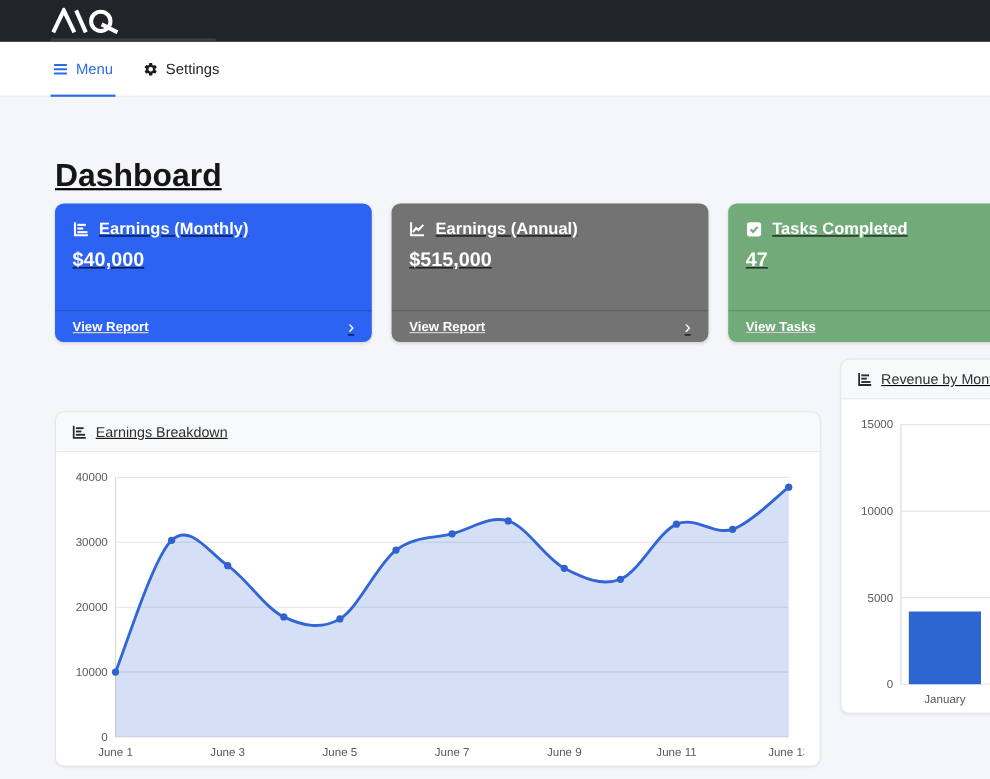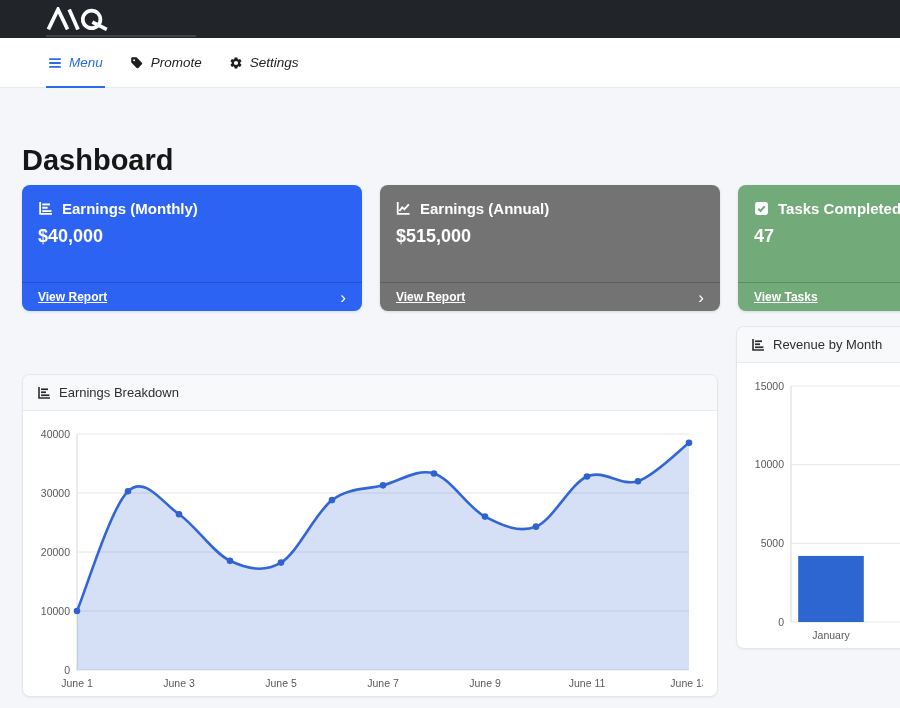--- a/index.html
+++ b/index.html
@@ -19,43 +19,43 @@
   .logo { margin-left: 46px; display: block; }
   .logo-underline {
     position: absolute; left: 46px; top: 35px;
     width: 150px; height: 2px; background: #3e4147;
   }
   
   .mainnav {
     height: 50px; background: #ffffff;
     border-bottom: 1px solid #e9ebef;
     display: flex; align-items: stretch;
-    padding-left: 48px; gap: 27px; font-style: italic;
+    padding-left: 48px; gap: 27px;
   }
   .nav-item {
     display: flex; align-items: center; gap: 7px;
     font-size: 13.5px; color: #212529; text-decoration: none;
     position: relative; cursor: pointer;
   }
   .nav-item svg { display: block; }
   .nav-item.active { color: #2b6ce6; }
   .nav-item.active::after {
     content: ""; position: absolute; left: -2px; right: -2px; bottom: -1px;
     height: 2px; background: #2b6ce6;
   }
   
-  .content { padding-left: 22px; }
+  .content { padding-left: 50px; text-decoration: underline; }
   h1.page-title {
     margin: 56px 0 8px 0;
     font-size: 29px; font-weight: 600; color: #161616;
   }
   .row { display: flex; gap: 18px; width: 1106px; }
   
   .stat-card {
-    width: 340px; height: 126px; border-radius: 8px; color: #fff;
+    width: 288px; height: 126px; border-radius: 8px; color: #fff;
     display: flex; flex-direction: column;
     box-shadow: 0 1px 3px rgba(0,0,0,0.12);
   }
   .stat-head {
     display: flex; align-items: center; gap: 9px;
     padding: 15px 16px 0 16px;
     font-size: 15px; font-weight: 700;
   }
   .stat-head svg { display: block; }
   .stat-value {
@@ -102,27 +102,20 @@
 </header>
 
 <nav class="mainnav">
   <a class="nav-item active">
     <svg width="14" height="14" viewBox="0 0 14 14">
       <rect x="1" y="2.2" width="12" height="1.8" rx="0.9" fill="#2b6ce6"></rect>
       <rect x="1" y="6.1" width="12" height="1.8" rx="0.9" fill="#2b6ce6"></rect>
       <rect x="1" y="10" width="12" height="1.8" rx="0.9" fill="#2b6ce6"></rect>
     </svg>
     <span>Menu</span>
-  </a>
-  <a class="nav-item">
-    <svg width="14" height="14" viewBox="0 0 14 14">
-      <path fill="#1d1d1f" d="M1.2 2.4c0-.66.54-1.2 1.2-1.2h3.53c.32 0 .62.13.85.35l5.1 5.1c.47.47.47 1.23 0 1.7l-3.53 3.53a1.2 1.2 0 0 1-1.7 0l-5.1-5.1a1.2 1.2 0 0 1-.35-.85V2.4Z"></path>
-      <circle cx="4.1" cy="4.2" r="0.95" fill="#fff"></circle>
-    </svg>
-    <span>Promote</span>
   </a>
   <a class="nav-item">
     <svg width="14" height="14" viewBox="0 0 24 24">
       <path fill="#1d1d1f" d="M19.14 12.94c.04-.3.06-.61.06-.94s-.02-.64-.07-.94l2.03-1.58a.5.5 0 0 0 .12-.64l-1.92-3.32a.5.5 0 0 0-.61-.22l-2.39.96a7.3 7.3 0 0 0-1.62-.94l-.36-2.54a.5.5 0 0 0-.5-.42h-3.84a.5.5 0 0 0-.5.42l-.36 2.54c-.59.24-1.13.56-1.62.94l-2.39-.96a.5.5 0 0 0-.61.22L2.64 8.84a.5.5 0 0 0 .12.64l2.03 1.58c-.05.3-.07.63-.07.94s.02.64.07.94l-2.03 1.58a.5.5 0 0 0-.12.64l1.92 3.32c.14.24.42.34.61.22l2.39-.96c.49.38 1.03.7 1.62.94l.36 2.54c.04.24.25.42.5.42h3.84c.25 0 .46-.18.5-.42l.36-2.54a7.3 7.3 0 0 0 1.62-.94l2.39.96c.24.1.5 0 .61-.22l1.92-3.32a.5.5 0 0 0-.12-.64l-2.01-1.58ZM12 15.6A3.6 3.6 0 1 1 12 8.4a3.6 3.6 0 0 1 0 7.2Z"></path>
     </svg>
     <span>Settings</span>
   </a>
 </nav>
 
 <main class="content">

